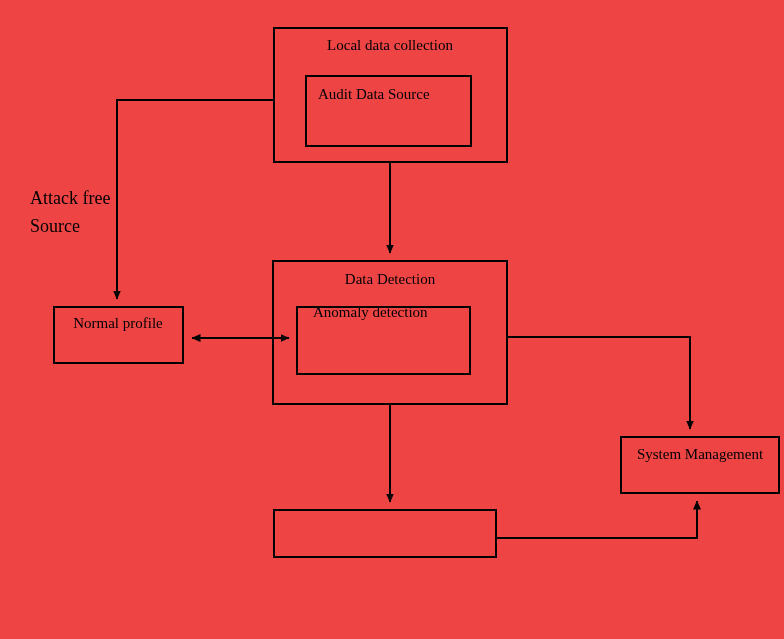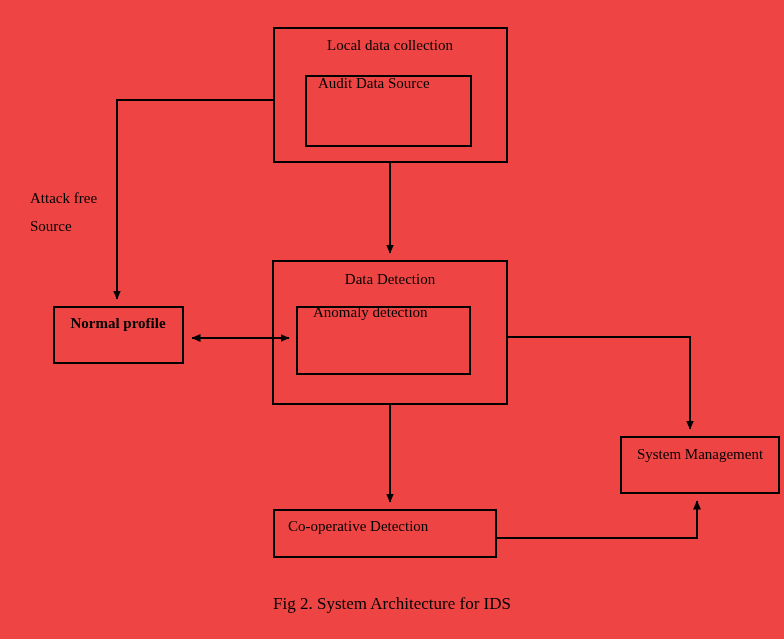--- a/index.html
+++ b/index.html
@@ -25,21 +25,21 @@
   .node-label {
     position: absolute;
     white-space: nowrap;
     font-size: 15px;
     line-height: 17px;
     color: #000000;
   }
   .free-label {
     position: absolute;
     white-space: nowrap;
-    font-size: 15px;
+    font-size: 18px;
     line-height: 17px;
     color: #000000;
   }
   .caption {
     position: absolute;
     width: 100%;
     text-align: center;
     font-size: 17px;
     color: #000000;
   }
@@ -73,35 +73,33 @@
         <path d="M 508 337 L 690 337 L 690 429" stroke="#000000" stroke-width="2" fill="none" marker-end="url(#arrowEnd)"></path>
         <path d="M 390 405 L 390 502" stroke="#000000" stroke-width="2" fill="none" marker-end="url(#arrowEnd)"></path>
         <path d="M 497 538 L 697 538 L 697 501" stroke="#000000" stroke-width="2" fill="none" marker-end="url(#arrowEnd)"></path>
       </g>
   </svg>
 
   <div class="node" style="left: 273px; top: 27px; width: 235px; height: 136px; border-color: rgb(0, 0, 0);"></div>
   <div class="node-label" style="top: 37px; left: 390px; transform: translateX(-50%);">Local data collection</div>
 
   <div class="node" style="left: 305px; top: 75px; width: 167px; height: 72px; border-color: rgb(0, 0, 0);"></div>
-  <div class="node-label" style="top: 75px; left: 318px;">Audit Data Source</div>
+  <div class="node-label" style="top: 86px; left: 318px;">Audit Data Source</div>
 
   <div class="node" style="left: 272px; top: 260px; width: 236px; height: 145px; border-color: rgb(0, 0, 0);"></div>
   <div class="node-label" style="top: 271px; left: 390px; transform: translateX(-50%);">Data Detection</div>
 
   <div class="node" style="left: 296px; top: 306px; width: 175px; height: 69px; border-color: rgb(0, 0, 0);"></div>
   <div class="node-label" style="top: 304px; left: 313px;">Anomaly detection</div>
 
   <div class="node" style="left: 53px; top: 306px; width: 131px; height: 58px; border-color: rgb(0, 0, 0);"></div>
-  <div class="node-label" style="top: 315px; left: 118px; transform: translateX(-50%); font-weight: bold;">Normal profile</div>
+  <div class="node-label" style="top: 315px; left: 118px; transform: translateX(-50%);">Normal profile</div>
 
   <div class="node" style="left: 620px; top: 436px; width: 160px; height: 58px; border-color: rgb(0, 0, 0);"></div>
   <div class="node-label" style="top: 446px; left: 700px; transform: translateX(-50%);">System Management</div>
 
   <div class="node" style="left: 273px; top: 509px; width: 224px; height: 49px; border-color: rgb(0, 0, 0);"></div>
-  <div class="node-label" style="top: 518px; left: 288px;">Co-operative Detection</div>
 
   <div class="free-label" style="left: 30px; top: 190px;">Attack free</div>
   <div class="free-label" style="left: 30px; top: 218px;">Source</div>
 
-  <div class="caption" style="top:594px;">Fig 2. System Architecture for IDS</div>
 
 </div>
 
 </body></html>

